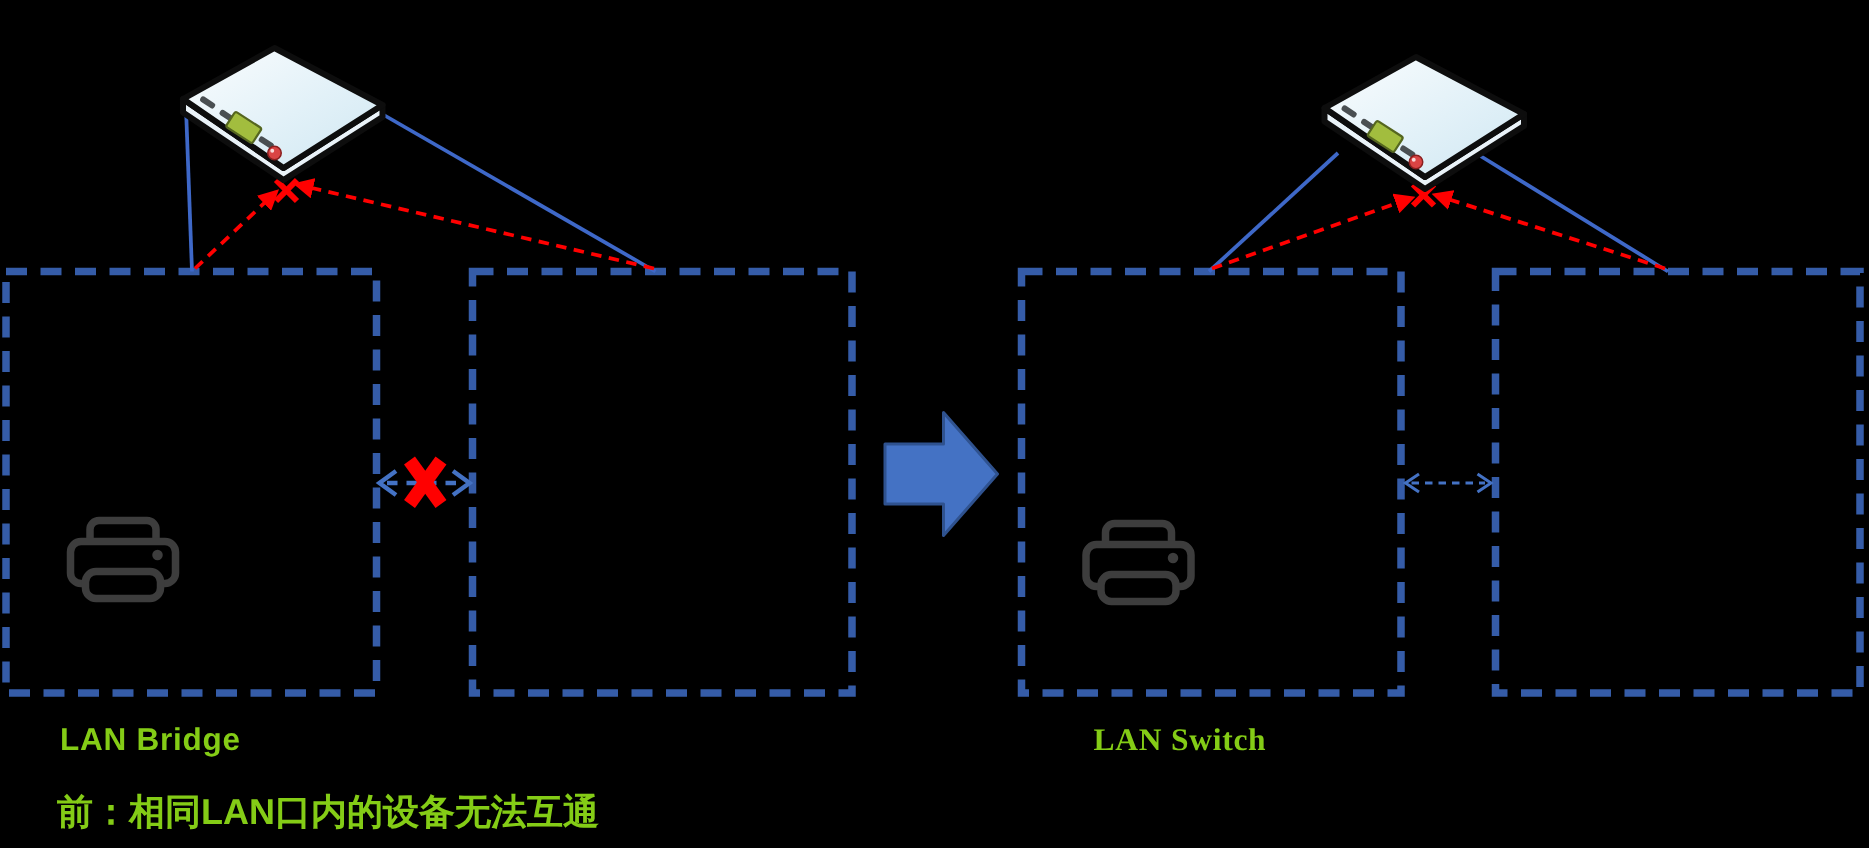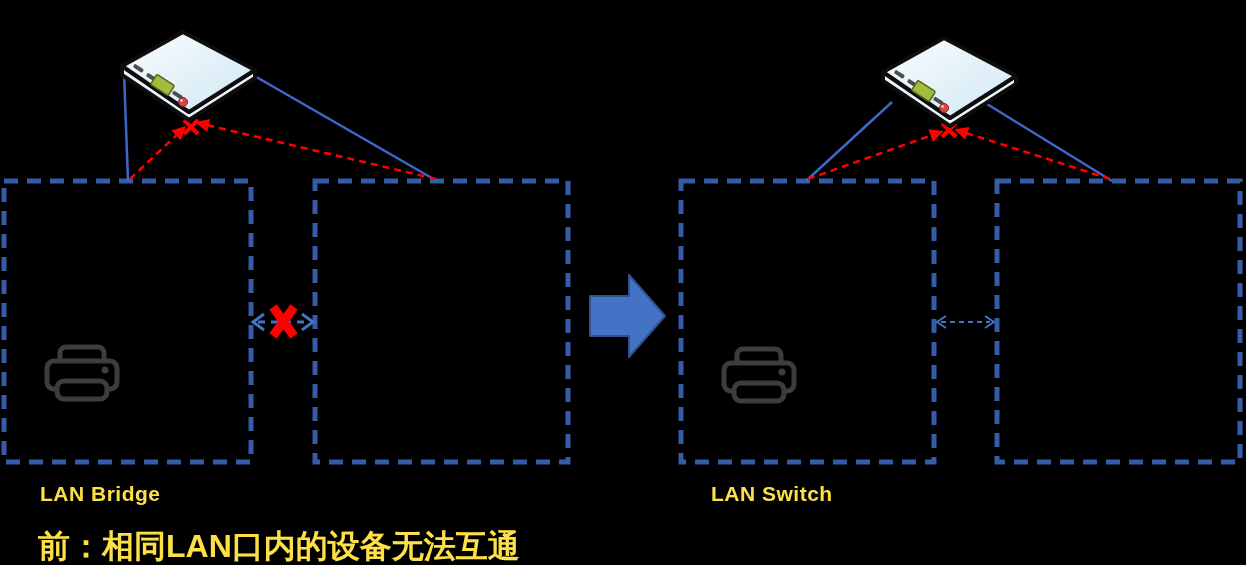--- a/index.html
+++ b/index.html
@@ -15,31 +15,31 @@
     overflow: hidden;
     font-family: "Liberation Sans", "DejaVu Sans", sans-serif;
   }
   .stage svg.layer {
     position: absolute;
     left: 0;
     top: 0;
   }
   .label {
     position: absolute;
-    color: #fde047;
+    color: #84cc16;
     font-weight: bold;
     white-space: nowrap;
     line-height: 1;
     text-align: right;
   }
   .title { font-size: 21px; letter-spacing: 0.5px; }
-  .caption { font-size: 32px; }
+  .caption { font-size: 24px; }
   #left-title   { left: 40px;  top: 483px; }
   #left-caption { left: 38px;  top: 530px; }
-  #right-title  { left: 711px; top: 483px; }
+  #right-title  { left: 729px; top: 483px; font-family: Liberation Serif, serif; }
   #right-caption{ left: 715px; top: 530px; }
 </style>
 </head>
 <body>
 
 <div class="stage">
 
   <svg class="layer" width="1246" height="565" viewBox="0 0 1246 565">
     <defs>
       <linearGradient id="devTop" x1="0" y1="0" x2="1" y2="1">

